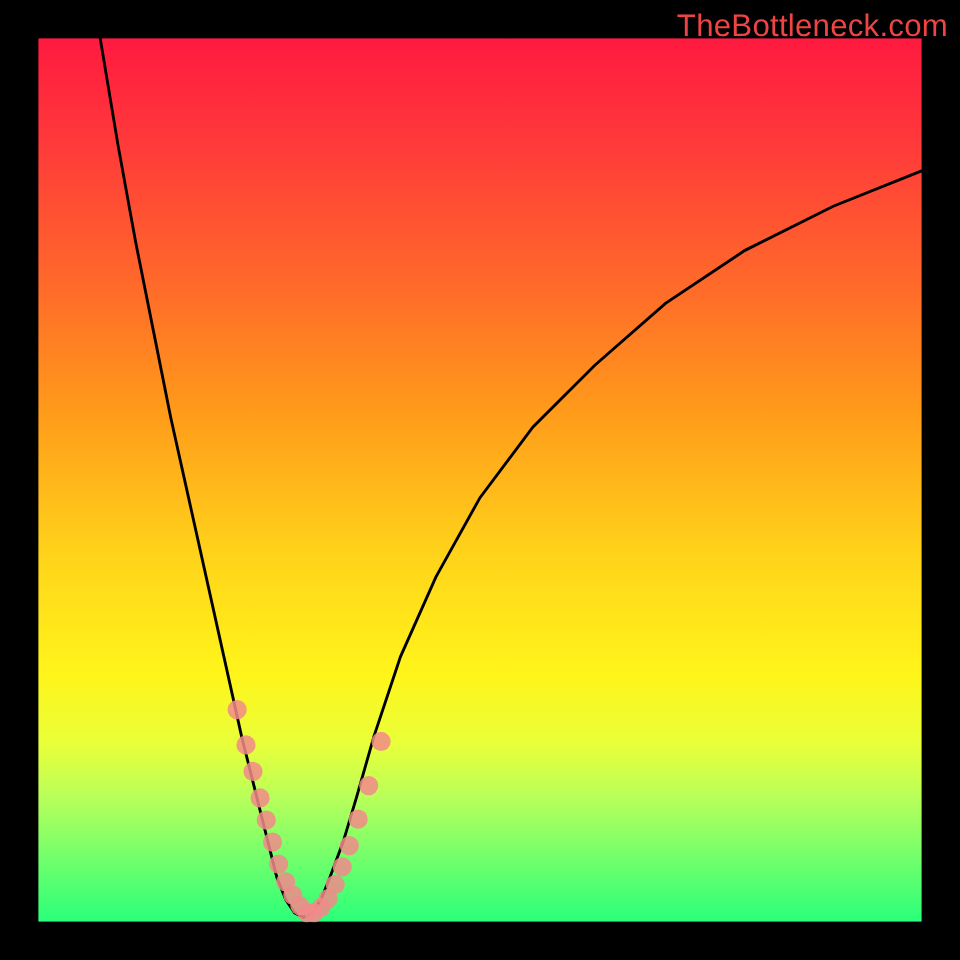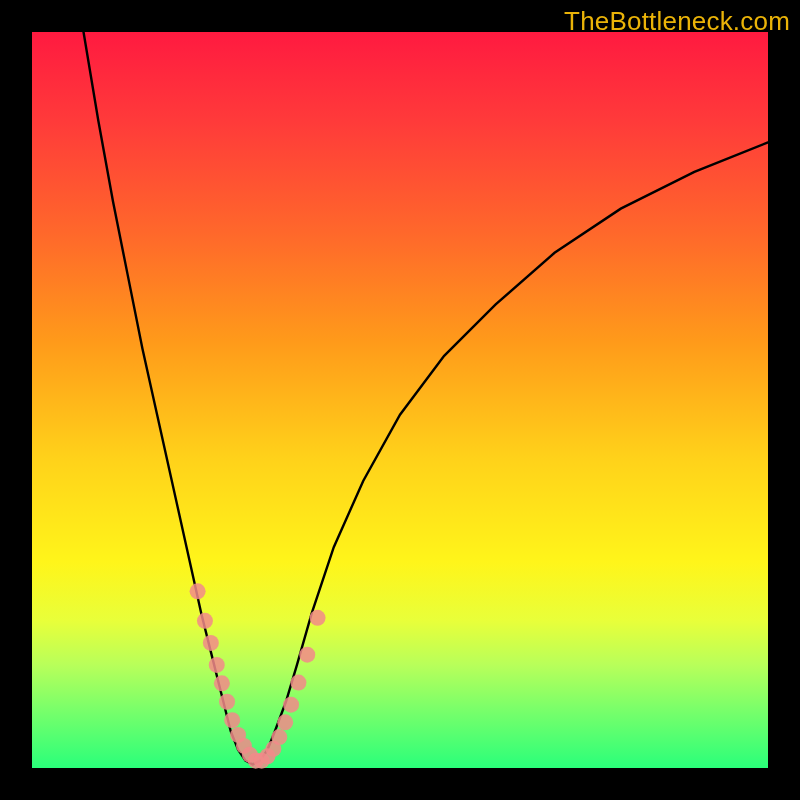--- a/index.html
+++ b/index.html
@@ -35,21 +35,21 @@
       #fff51a 72%,
       #e8ff3a 80%,
       #b8ff5a 86%,
       #7aff6a 92%,
       #2aff7a 100%);
   }
   .watermark {
     position: absolute;
     top: 6px;
     right: 10px;
-    color: #eab308;
+    color: #ef4444;
     font-size: 26px;
     font-weight: 500;
     letter-spacing: 0.2px;
     user-select: none;
   }
   svg.curve {
     position: absolute;
     left: 0;
     top: 0;
     width: 736px;

